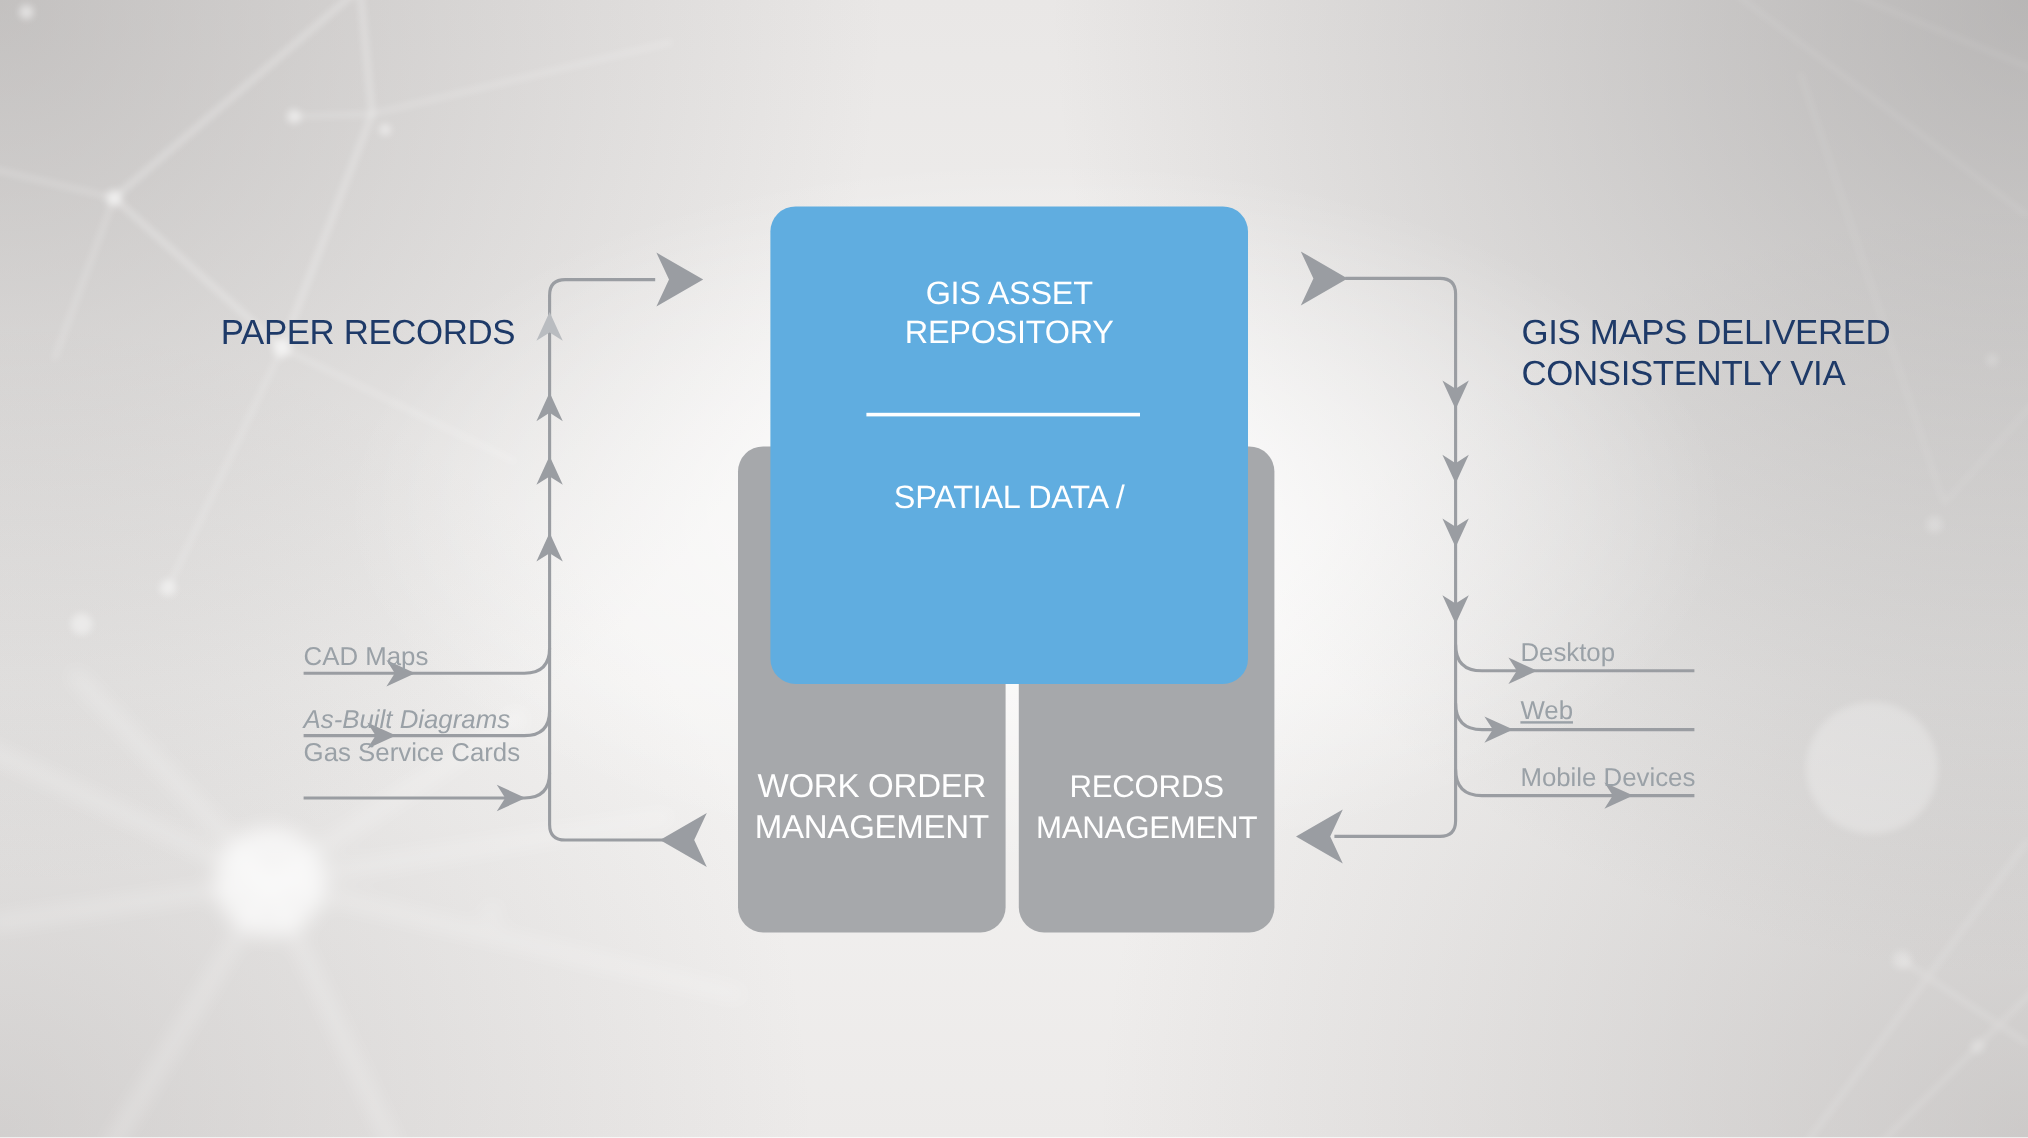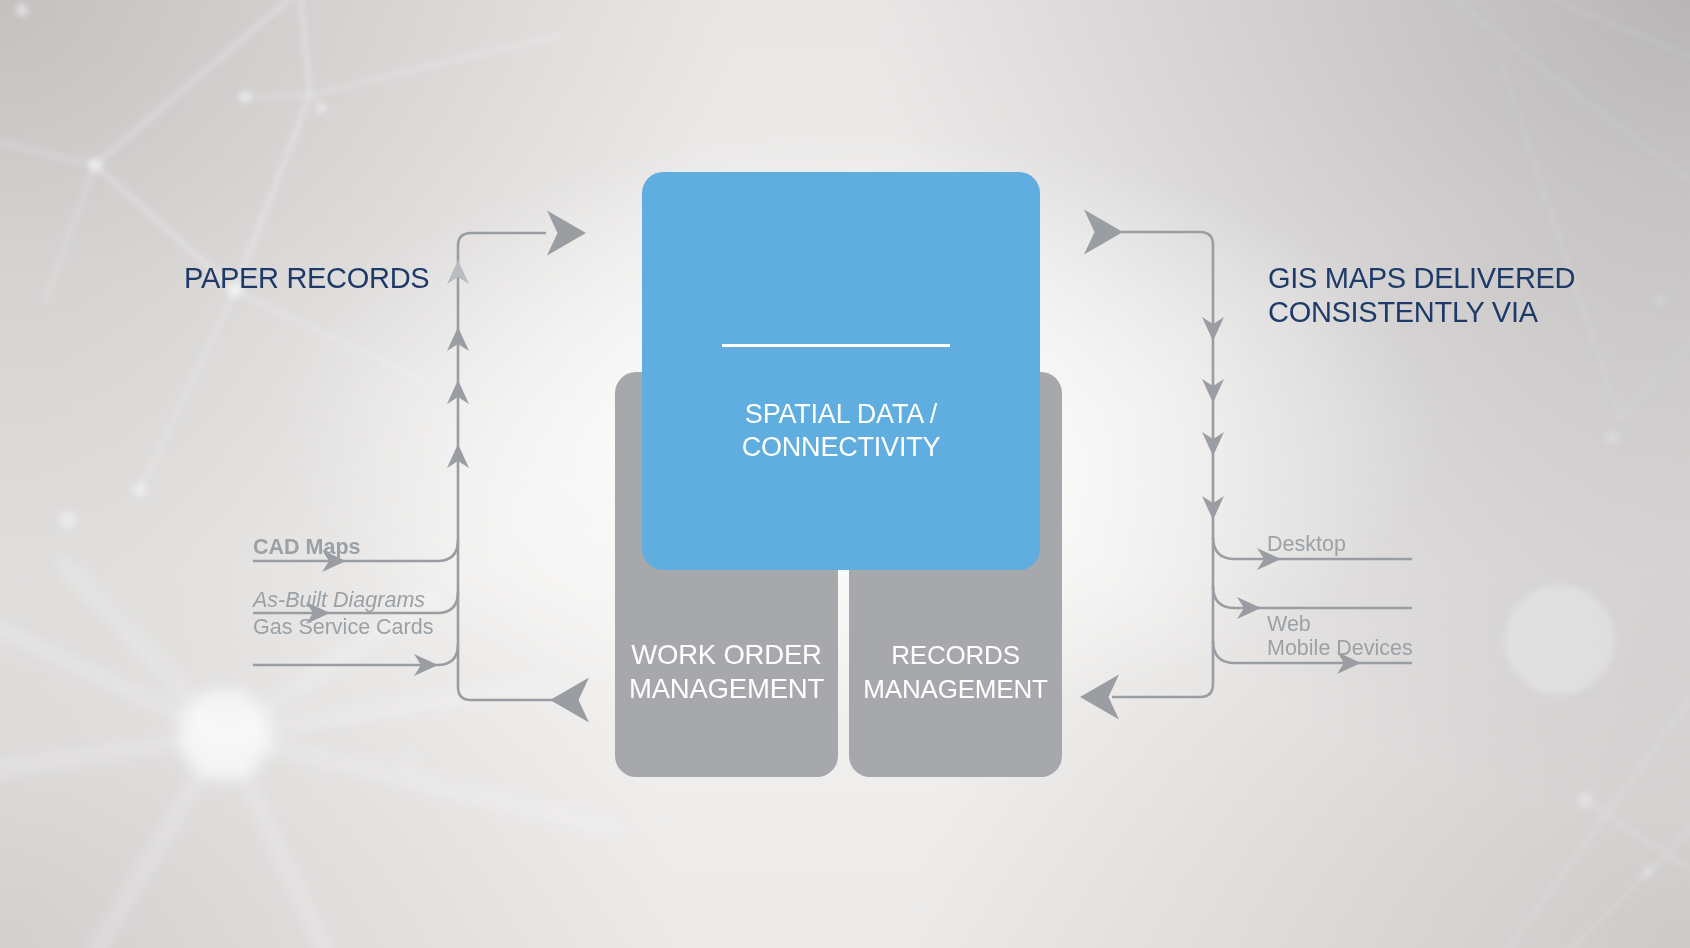--- a/index.html
+++ b/index.html
@@ -34,25 +34,25 @@
   .boxtext{position:absolute;color:#fff;text-align:center;font-size:27px;line-height:33px;letter-spacing:-0.2px;z-index:5;}
   .repo-title{left:642px;top:228px;width:398px;}
   .repo-sub{left:642px;top:398px;width:398px;}
   .divider{position:absolute;left:722px;top:344px;width:228px;height:3px;background:var(--divider_white,#fff);z-index:5;}
   .wo-text{left:615px;top:638px;width:223px;font-size:27.5px;line-height:34px;}
   .rec-text{left:849px;top:638px;width:213px;font-size:26px;line-height:34px;}
   .side-title{position:absolute;color:var(--title_navy,#1e3a68);font-size:29px;line-height:34px;letter-spacing:-0.3px;z-index:5;}
   .title-left{left:184px;top:261px;}
   .title-right{left:1268px;top:261px;}
   .item{position:absolute;color:var(--item_gray,#9aa1a7);font-size:21.5px;line-height:24px;z-index:5;white-space:nowrap;}
-  .i-cad{left:253px;top:535px;font-weight:bold;}
+  .i-cad{left:253px;top:535px;}
   .i-asbuilt{left:253px;top:588px;font-style:italic;}
   .i-gas{left:253px;top:615px;}
   .i-desktop{left:1267px;top:532px;text-align:center;}
-  .i-web{left:1267px;top:612px;}
+  .i-web{left:1267px;top:580px;text-decoration:underline;}
   .i-mobile{left:1267px;top:636px;}
 </style>
 </head>
 <body>
 
 <div class="canvas">
 
   <svg class="layer" viewBox="0 0 1690 948" aria-hidden="true">
     <defs>
       <filter id="soft" x="-50%" y="-50%" width="200%" height="200%">
@@ -123,25 +123,26 @@
       <polygon class="chev" points="1261,608 1237,597 1244,608 1237,619"></polygon>
       <polygon class="chev" points="1361,663 1337,652 1344,663 1337,674"></polygon>
     </g>
   </svg>
 
   <div class="box box-gray box-workorder"></div>
   <div class="box box-gray box-records"></div>
   <div class="box box-blue"></div>
 
   <div class="boxtext repo-title">
+    <div>GIS ASSET</div>
+    <div>REPOSITORY</div>
   </div>
   <div class="divider"></div>
   <div class="boxtext repo-sub">
     <div>SPATIAL DATA /</div>
-    <div>CONNECTIVITY</div>
   </div>
   <div class="boxtext wo-text">
     <div>WORK ORDER</div>
     <div>MANAGEMENT</div>
   </div>
   <div class="boxtext rec-text">
     <div>RECORDS</div>
     <div>MANAGEMENT</div>
   </div>
 

